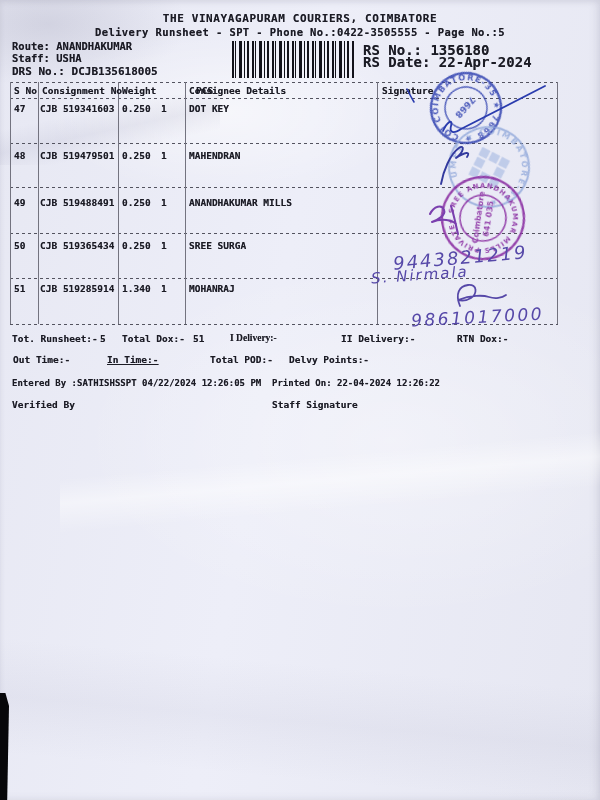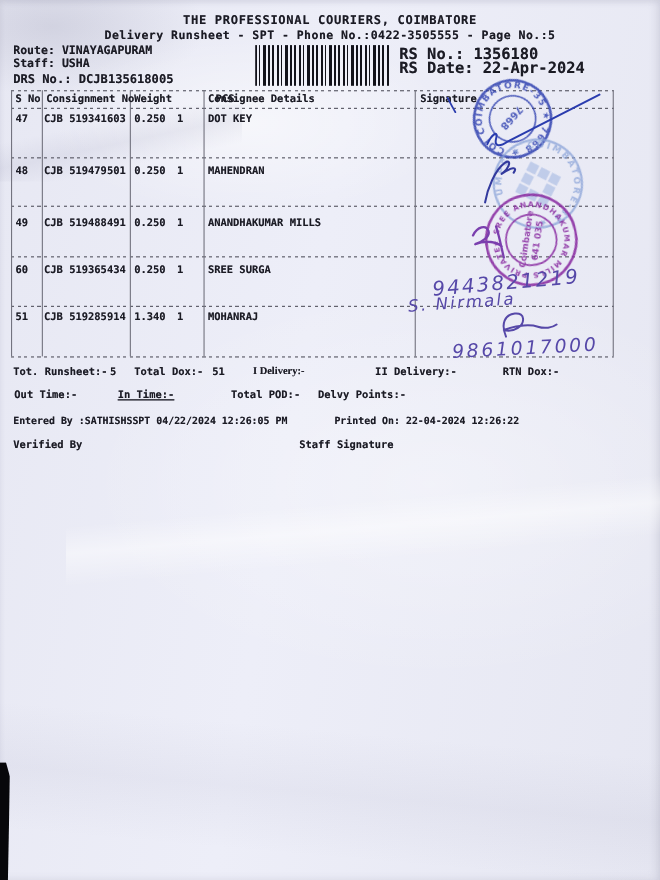--- a/index.html
+++ b/index.html
@@ -34,24 +34,24 @@
 </style>
 </head>
 <body>
 
 <div class="page">
 
   <div class="crease" style="left:0;top:95px;width:220px;height:70px;background:linear-gradient(168deg,transparent 30%,rgba(120,120,155,.10) 50%,transparent 70%);"></div>
   <div class="crease" style="left:60px;top:420px;width:540px;height:120px;background:linear-gradient(175deg,transparent 35%,rgba(255,255,255,.45) 50%,transparent 68%);"></div>
   <div class="crease" style="left:0;top:620px;width:600px;height:180px;background:linear-gradient(185deg,transparent 30%,rgba(125,125,160,.07) 55%,transparent 80%);"></div>
 
-  <div class="mono f11 center" style="top:12px;letter-spacing:.6px;">THE PROFESSIONAL COURIERS, COIMBATORE</div>
+  <div class="mono f11 center" style="top:12px;letter-spacing:.6px;">THE VINAYAGAPURAM COURIERS, COIMBATORE</div>
   <div class="mono f105 center" style="top:26px;letter-spacing:.4px;">Delivery Runsheet - SPT - Phone No.:0422-3505555 - Page No.:5</div>
 
-  <div class="mono f105" style="left:12px;top:40px;">Route: VINAYAGAPURAM</div>
+  <div class="mono f105" style="left:12px;top:40px;">Route: ANANDHAKUMAR</div>
   <div class="mono f105" style="left:12px;top:52px;">Staff: USHA</div>
   <div class="mono f11" style="left:12px;top:65px;">DRS No.: DCJB135618005</div>
 
   <div class="barcode"></div>
 
   <div class="mono f10" style="left:363px;top:42px;">RS No.: 1356180</div>
   <div class="mono f10" style="left:363px;top:54px;">RS Date: 22-Apr-2024</div>
 
   <div class="hdash" style="top:82px;"></div>
   <div class="hdash" style="top:98px;"></div>
@@ -92,21 +92,21 @@
     <span class="mono f95" style="left:189px;top:150px;">MAHENDRAN</span>
   </div>
   <div>
     <span class="mono f95" style="left:14px;top:197px;">49</span>
     <span class="mono f95" style="left:40px;top:197px;">CJB 519488491</span>
     <span class="mono f95" style="left:122px;top:197px;">0.250</span>
     <span class="mono f95" style="left:161px;top:197px;">1</span>
     <span class="mono f95" style="left:189px;top:197px;">ANANDHAKUMAR MILLS</span>
   </div>
   <div>
-    <span class="mono f95" style="left:14px;top:240px;">60</span>
+    <span class="mono f95" style="left:14px;top:240px;">50</span>
     <span class="mono f95" style="left:40px;top:240px;">CJB 519365434</span>
     <span class="mono f95" style="left:122px;top:240px;">0.250</span>
     <span class="mono f95" style="left:161px;top:240px;">1</span>
     <span class="mono f95" style="left:189px;top:240px;">SREE SURGA</span>
   </div>
   <div>
     <span class="mono f95" style="left:14px;top:283px;">51</span>
     <span class="mono f95" style="left:40px;top:283px;">CJB 519285914</span>
     <span class="mono f95" style="left:122px;top:283px;">1.340</span>
     <span class="mono f95" style="left:161px;top:283px;">1</span>
@@ -123,21 +123,21 @@
     <span class="mono f95" style="left:457px;top:333px;">RTN Dox:-</span>
   </div>
   <div>
     <span class="mono f95" style="left:13px;top:354px;">Out Time:-</span>
     <span class="mono f95" style="left:107px;top:354px;text-decoration:underline;">In Time:-</span>
     <span class="mono f95" style="left:210px;top:354px;">Total POD:-</span>
     <span class="mono f95" style="left:289px;top:354px;">Delvy Points:-</span>
   </div>
   <div>
     <span class="mono f9" style="left:12px;top:378px;">Entered By :SATHISHSSPT 04/22/2024 12:26:05 PM</span>
-    <span class="mono f9" style="left:272px;top:378px;margin-left:32px;">Printed On: 22-04-2024 12:26:22</span>
+    <span class="mono f9" style="left:272px;top:378px;">Printed On: 22-04-2024 12:26:22</span>
   </div>
   <div>
     <span class="mono f95" style="left:12px;top:399px;">Verified By</span>
     <span class="mono f95" style="left:272px;top:399px;">Staff Signature</span>
   </div>
 
   <svg class="stamp" style="left:428px;top:70px;transform:rotate(-28deg);opacity:.82;" width="76" height="76" viewBox="0 0 76 76">
     <defs>
         <path id="ring1" d="M 38,38 m -28,0 a 28,28 0 1,1 56,0 a 28,28 0 1,1 -56,0"></path>
       </defs>

